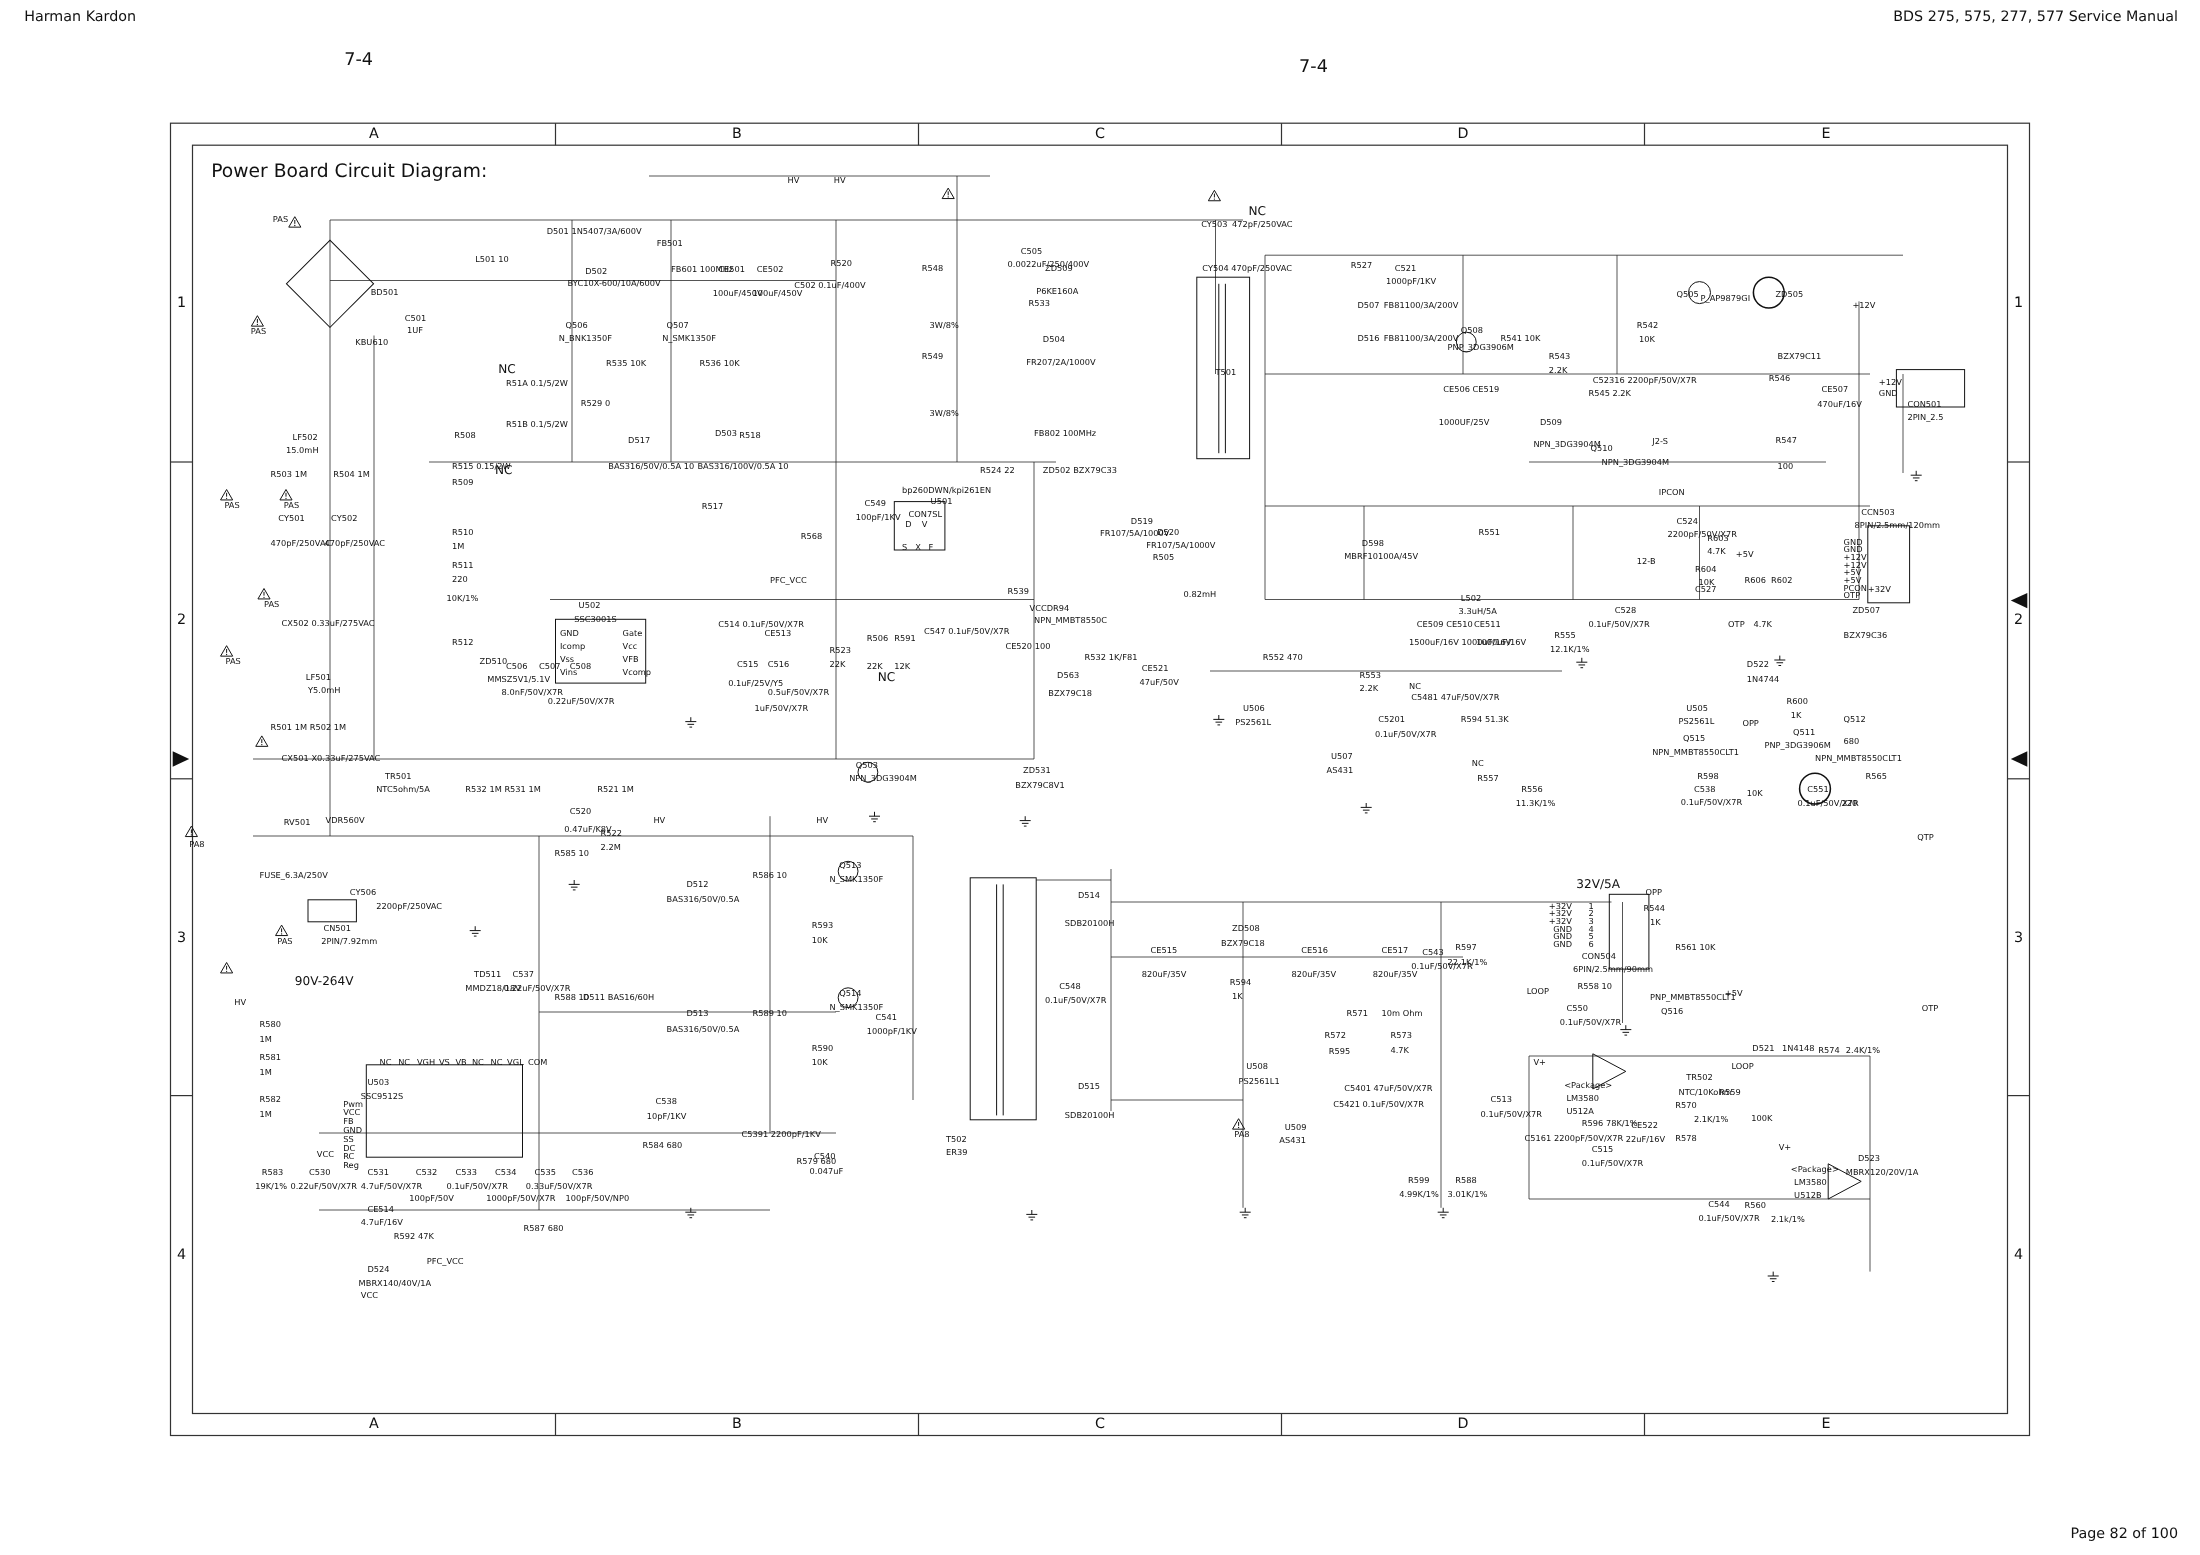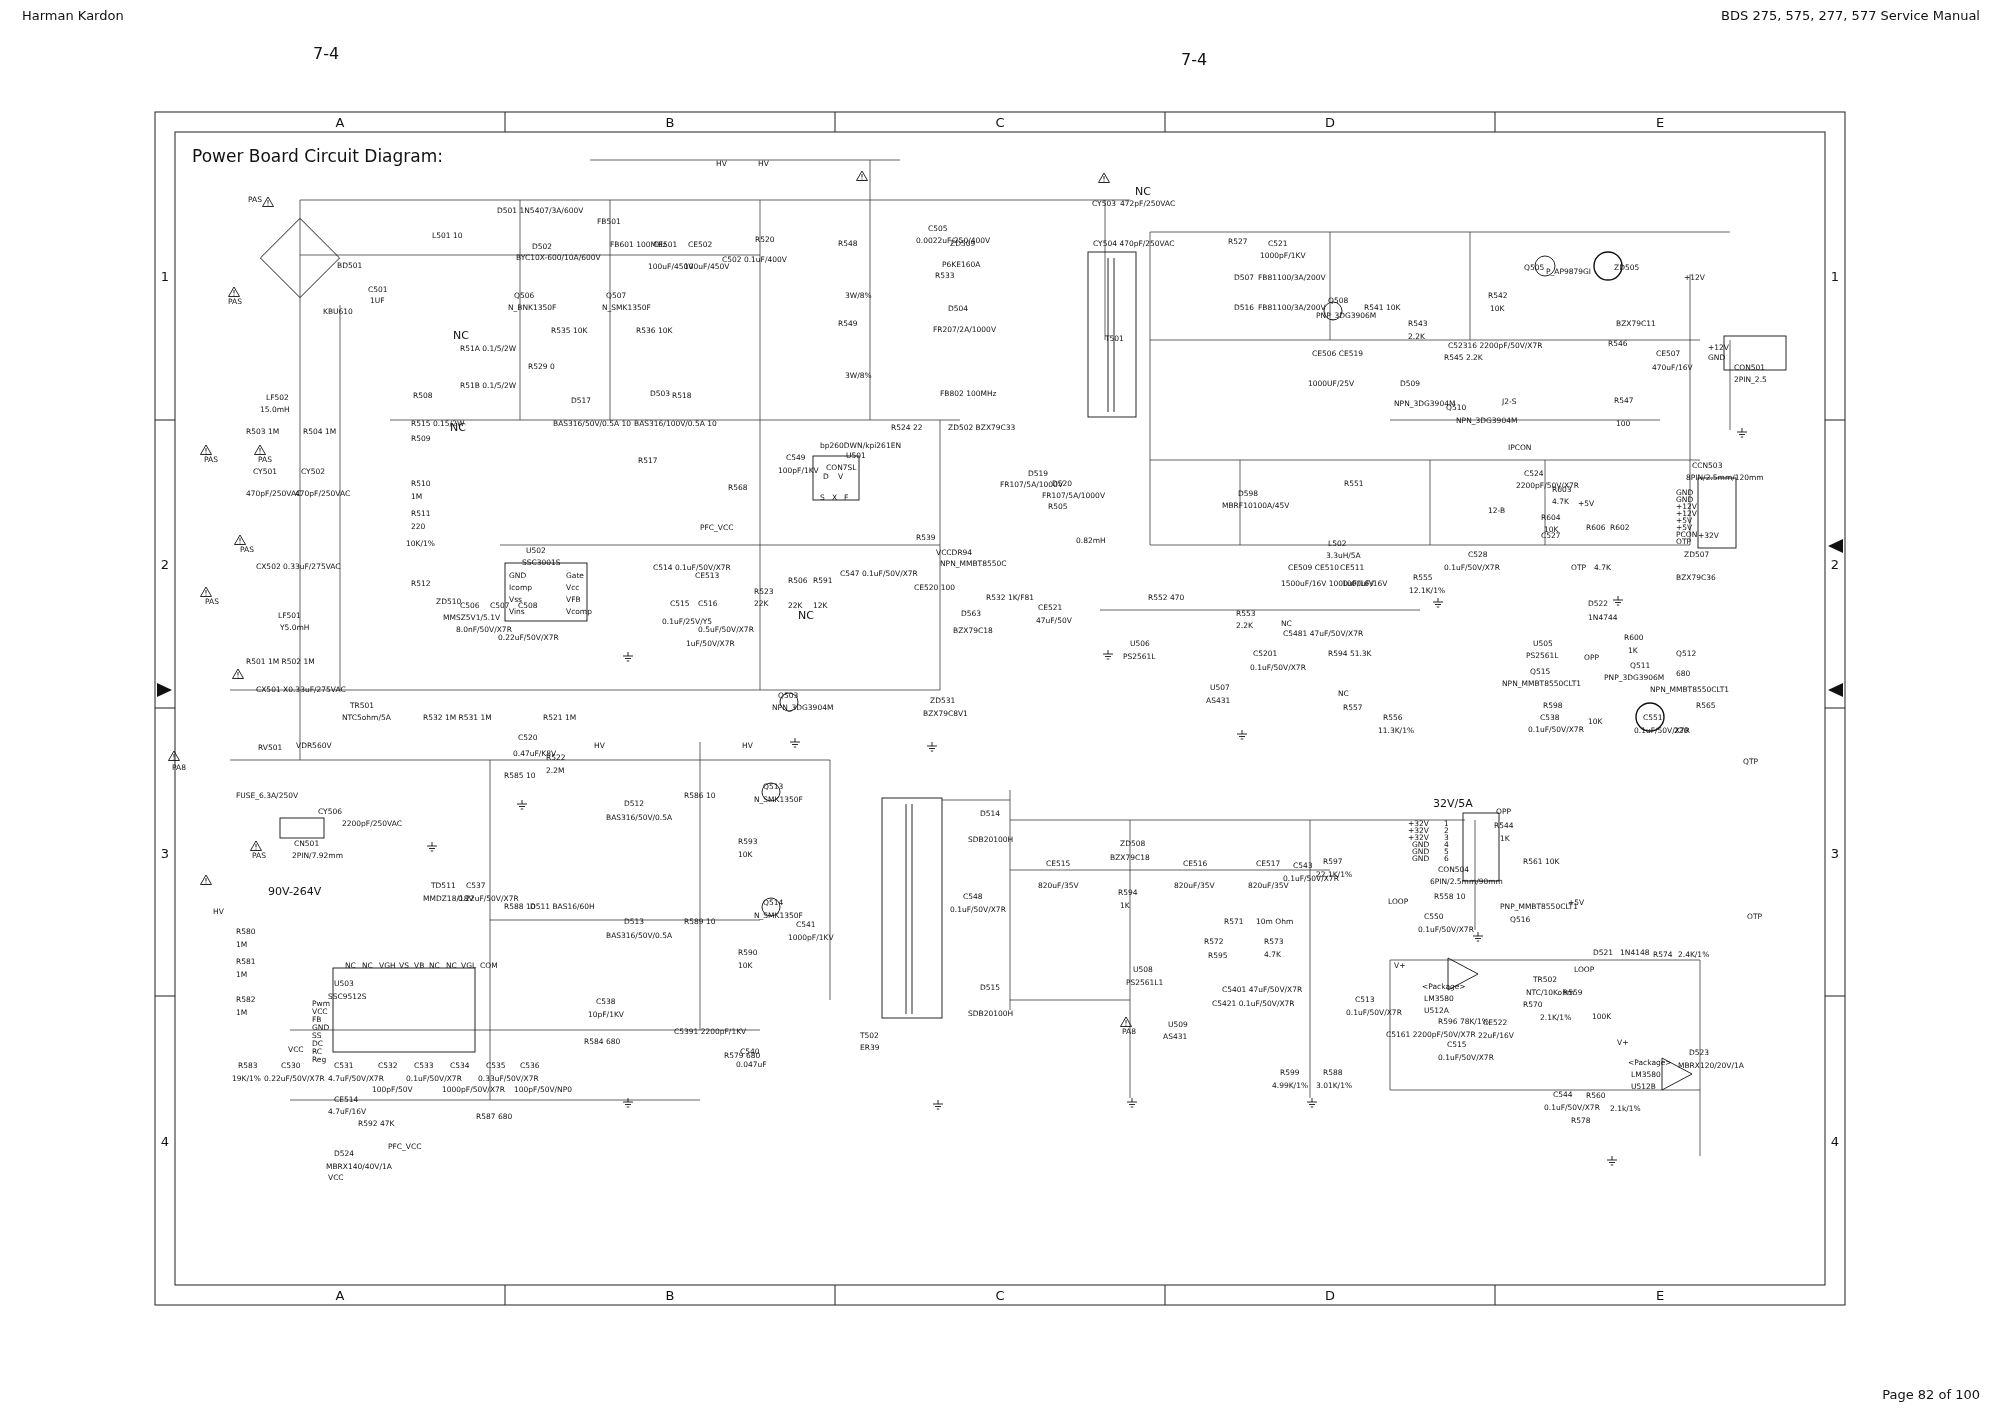--- a/index.html
+++ b/index.html
@@ -612,21 +612,21 @@
       <span class="lbl" style="left: 1678px; top: 951px;">2.4K/1%</span>
       <span class="lbl" style="left: 1574px; top: 966px;">LOOP</span>
       <span class="lbl" style="left: 1563px; top: 989px;">R559</span>
       <span class="lbl" style="left: 1592px; top: 1013px;">100K</span>
       <span class="lbl" style="left: 1617px; top: 1039px;">V+</span>
       <span class="lbl" style="left: 1628px; top: 1059px;">&lt;Package&gt;</span>
       <span class="lbl" style="left: 1631px; top: 1071px;">LM3580</span>
       <span class="lbl" style="left: 1631px; top: 1083px;">U512B</span>
       <span class="lbl" style="left: 1689px; top: 1049px;">D523</span>
       <span class="lbl" style="left: 1678px; top: 1062px;">MBRX120/20V/1A</span>
-      <span class="lbl" style="left: 1523px; top: 1117px; margin-left: 48px;">R578</span>
+      <span class="lbl" style="left: 1523px; top: 1031px;">R578</span>
       <span class="lbl" style="left: 1553px; top: 1091px;">C544</span>
       <span class="lbl" style="left: 1544px; top: 1104px;">0.1uF/50V/X7R</span>
       <span class="lbl" style="left: 1586px; top: 1092px;">R560</span>
       <span class="lbl" style="left: 1610px; top: 1105px;">2.1k/1%</span>
       <span class="lbl" style="left: 1747px; top: 913px;">OTP</span>
       <span class="lbl" style="left: 1743px; top: 758px;">QTP</span>
       <span class="lbl" style="left: 1122px; top: 1028px;">PA8</span>
     </div>
 
 </div>

